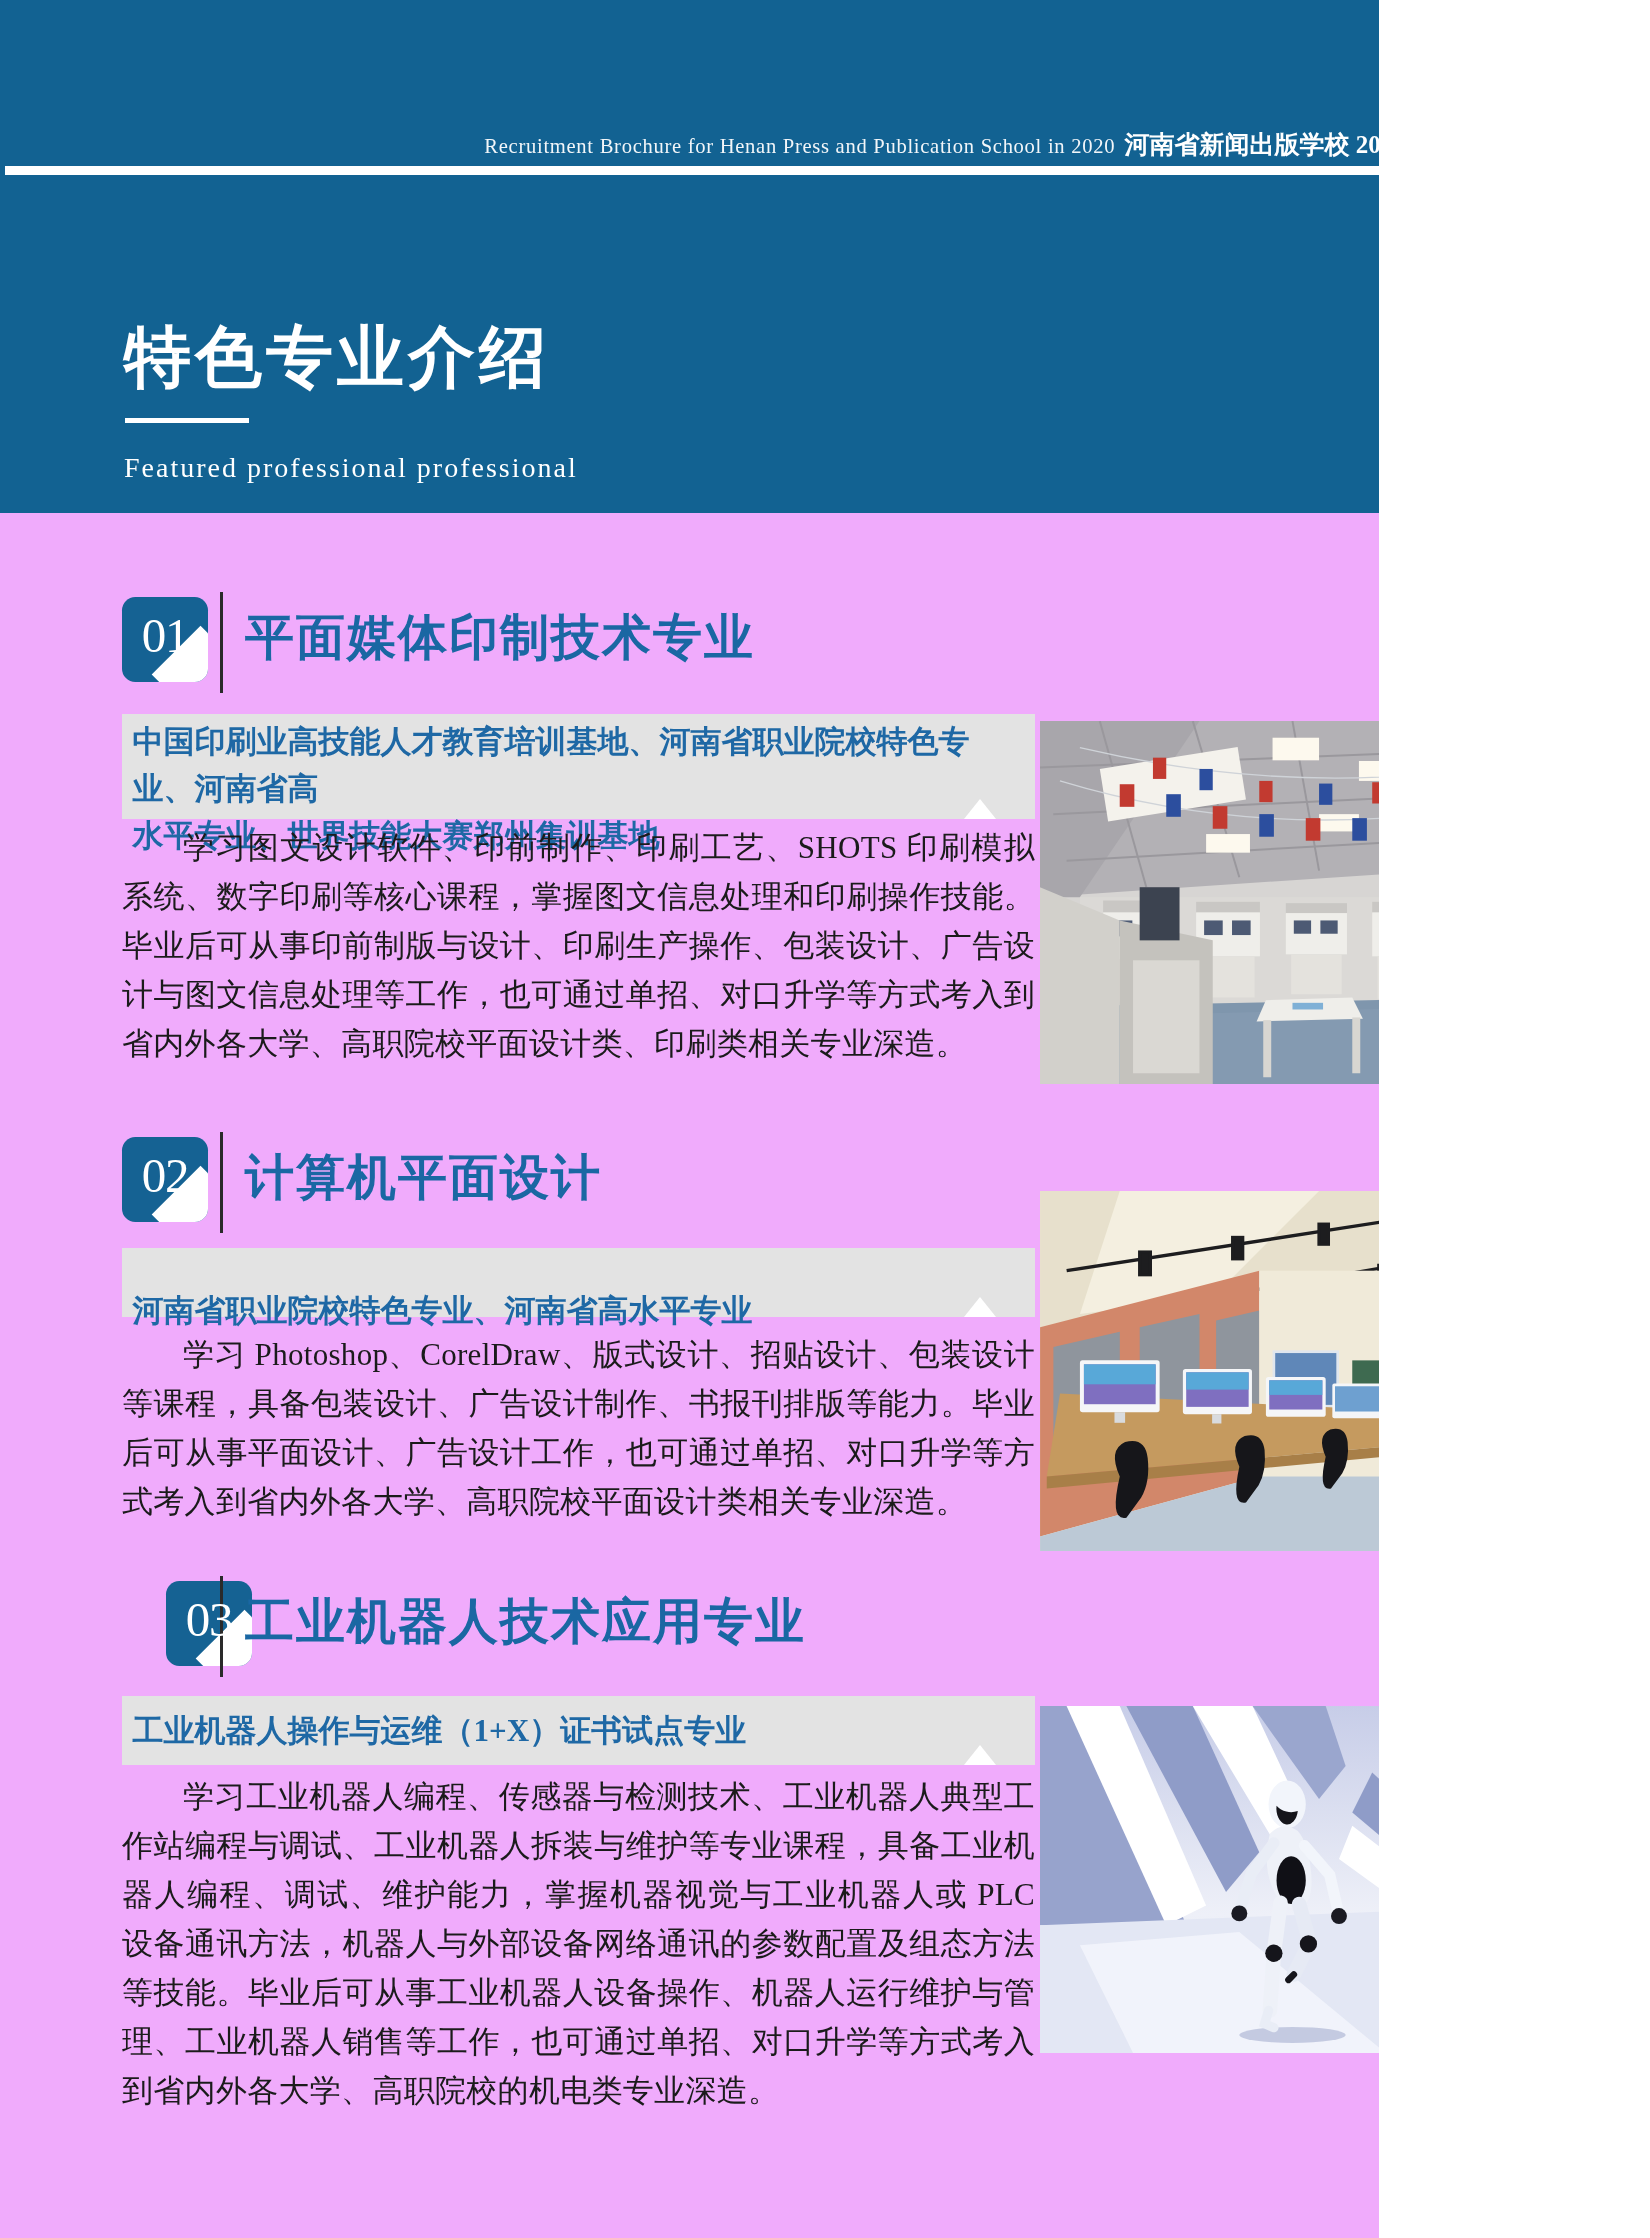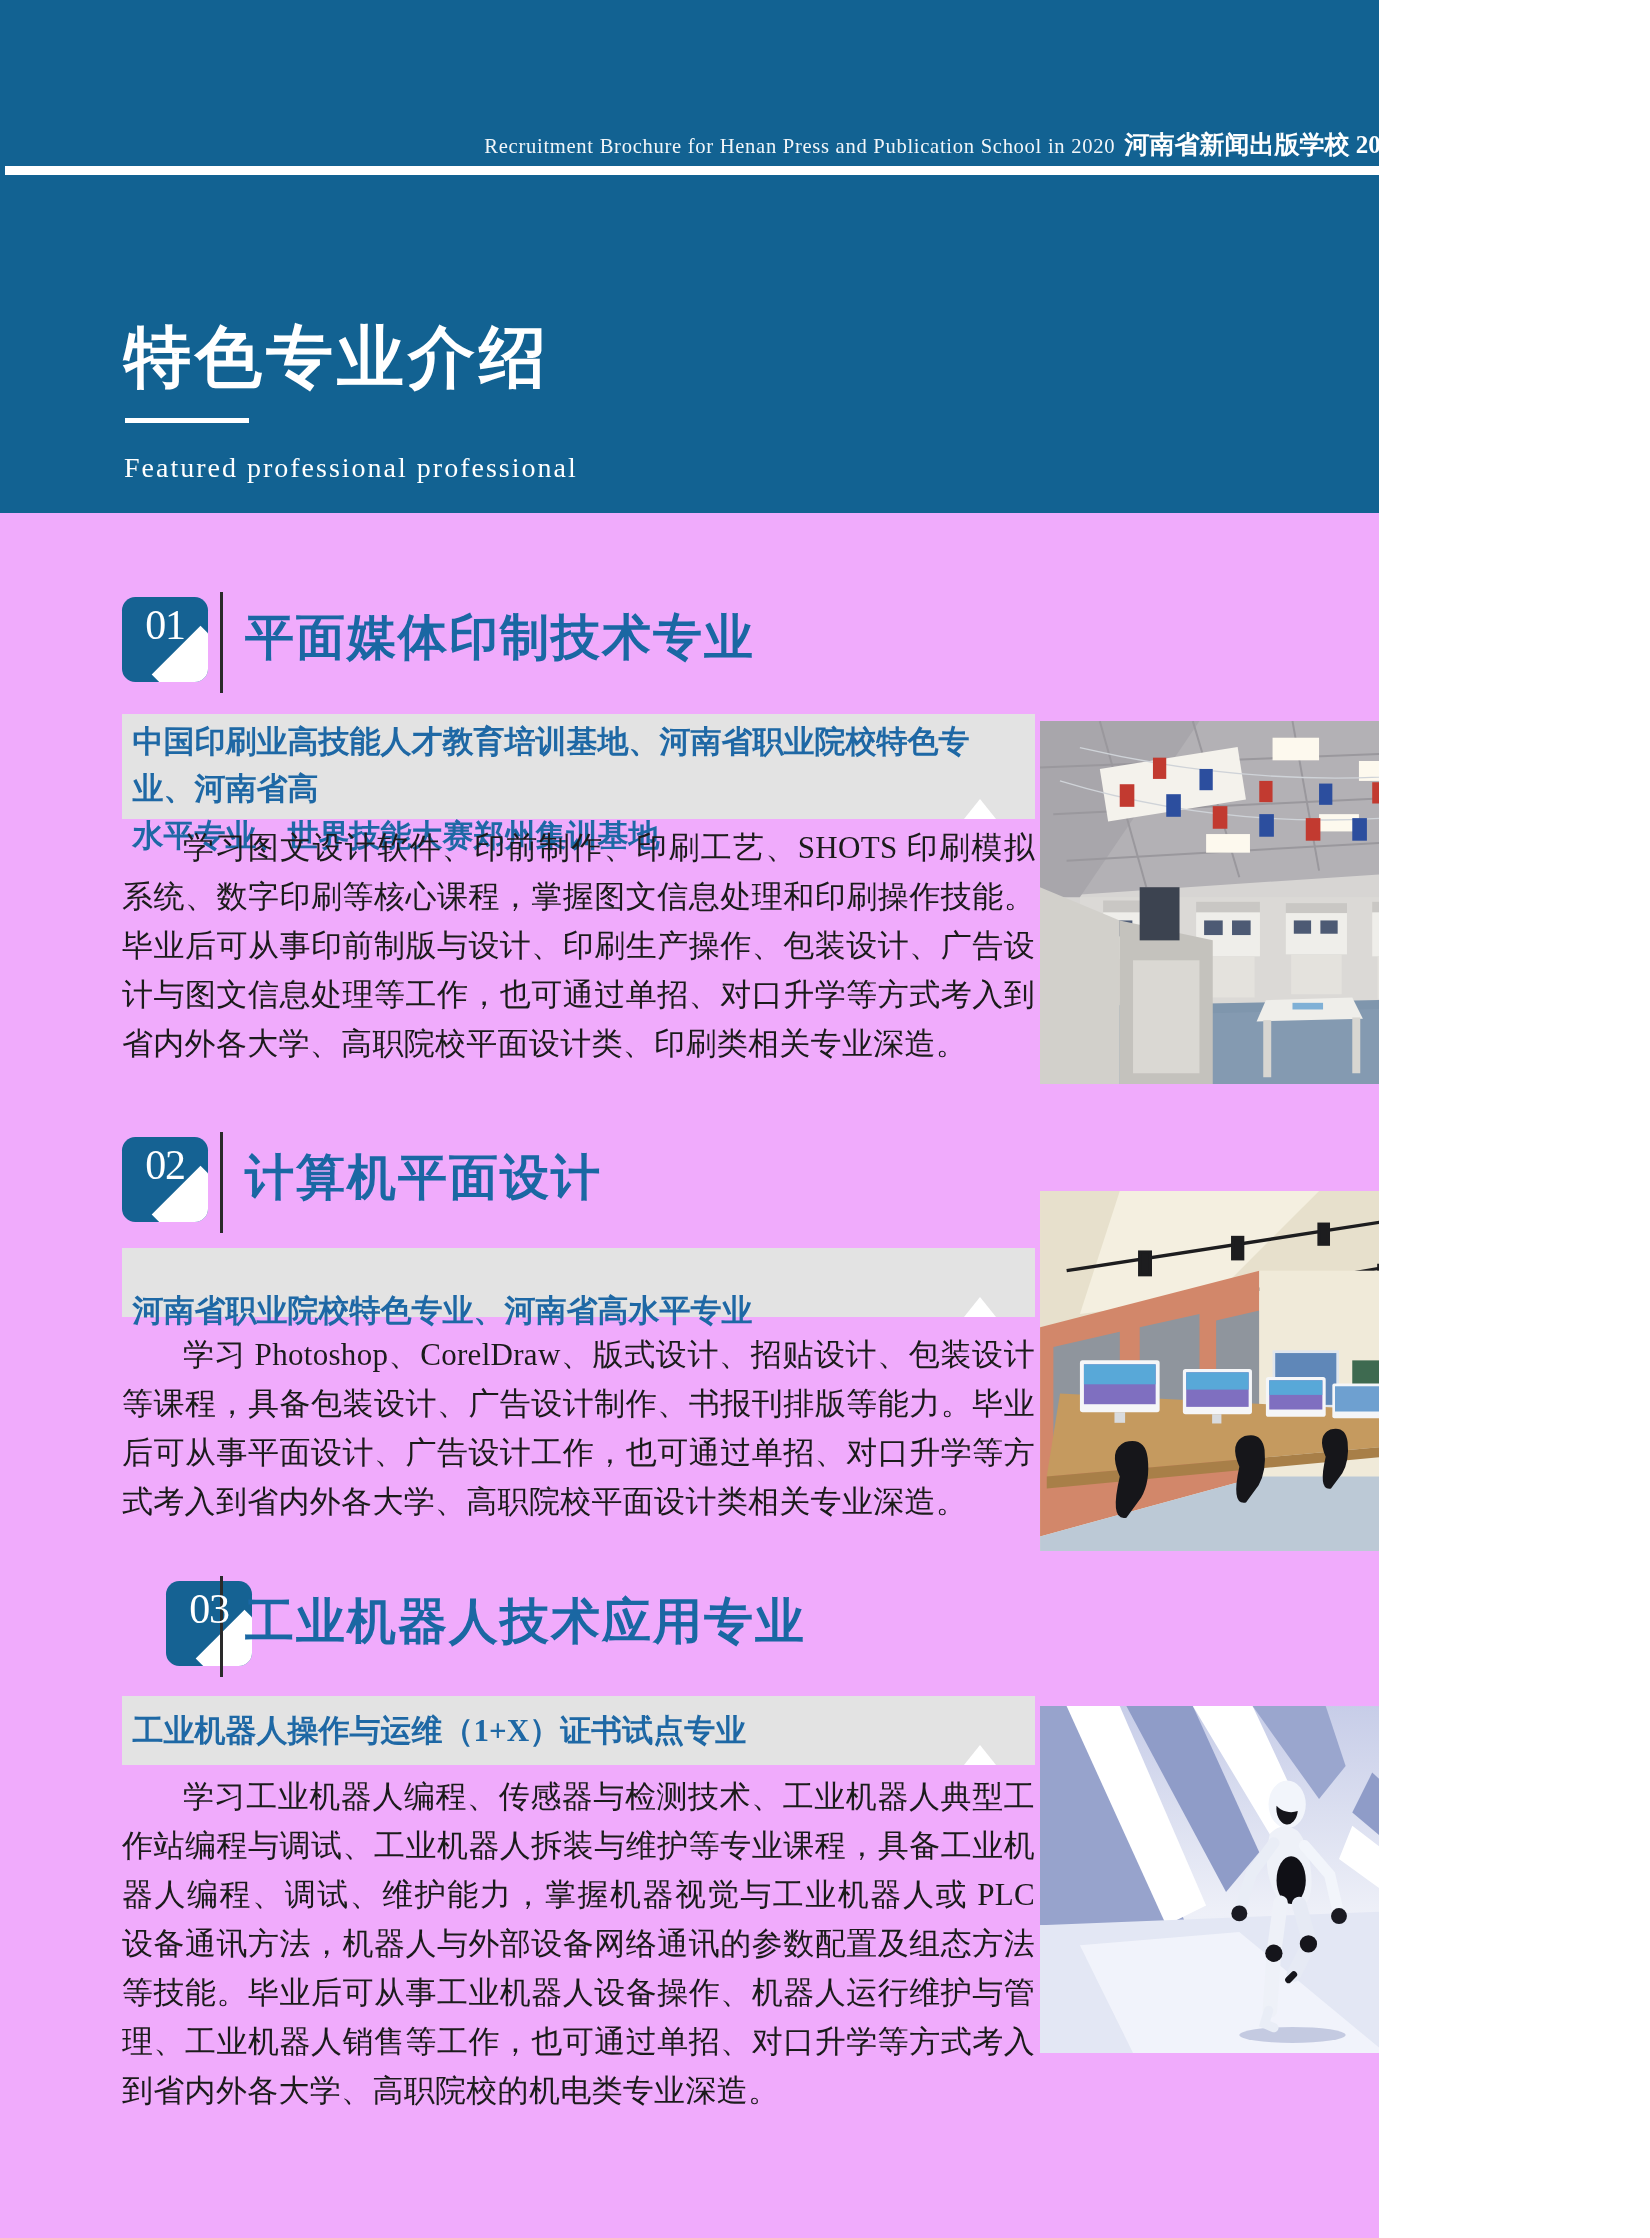--- a/index.html
+++ b/index.html
@@ -14,21 +14,21 @@
   .band-title{position:absolute;left:124px;top:301px;font-size:67px;font-weight:700;
               color:#ffffff;letter-spacing:4px;line-height:1.1;margin-top:20px;}
   .band-underline{position:absolute;left:125px;top:418px;width:124px;height:4.7px;background:#ffffff;}
   .band-subtitle{position:absolute;left:124px;top:452px;font-size:28px;color:#ffffff;
                  letter-spacing:2px;font-weight:400;}
   
   .badge{position:absolute;left:122px;width:86px;height:85px;background:#156293;
          border-radius:13.3px;overflow:hidden;}
   .badge:after{content:"";position:absolute;right:-27px;bottom:-27px;width:69px;height:69px;
          background:#ffffff;transform:rotate(45deg);}
-  .badge .num{position:absolute;left:0;top:4px;width:100%;text-align:center;font-size:42px;
+  .badge .num{position:absolute;left:0;top:10px;width:100%;text-align:center;font-size:49px;
          color:#ffffff;font-weight:400;letter-spacing:-1.3px;z-index:2;}
   .vline{position:absolute;left:220px;width:2.7px;background:#2a2a2a;}
   .sec-title{position:absolute;left:245px;font-size:49px;font-weight:700;color:#1a67a3;
          letter-spacing:2px;white-space:nowrap;line-height:1;}
   .tagbar{position:absolute;left:122px;width:913px;background:#e3e3e3;}
   .tagbar:after{content:"";position:absolute;bottom:0;right:39px;width:0;height:0;
          border-left:16px solid transparent;border-right:16px solid transparent;
          border-bottom:20px solid #ffffff;}
   .tagbar .tagtext{position:absolute;left:10.6px;right:40px;font-weight:700;color:#1e68a5;
          font-size:31px;white-space:pre-line;line-height:47px;}

